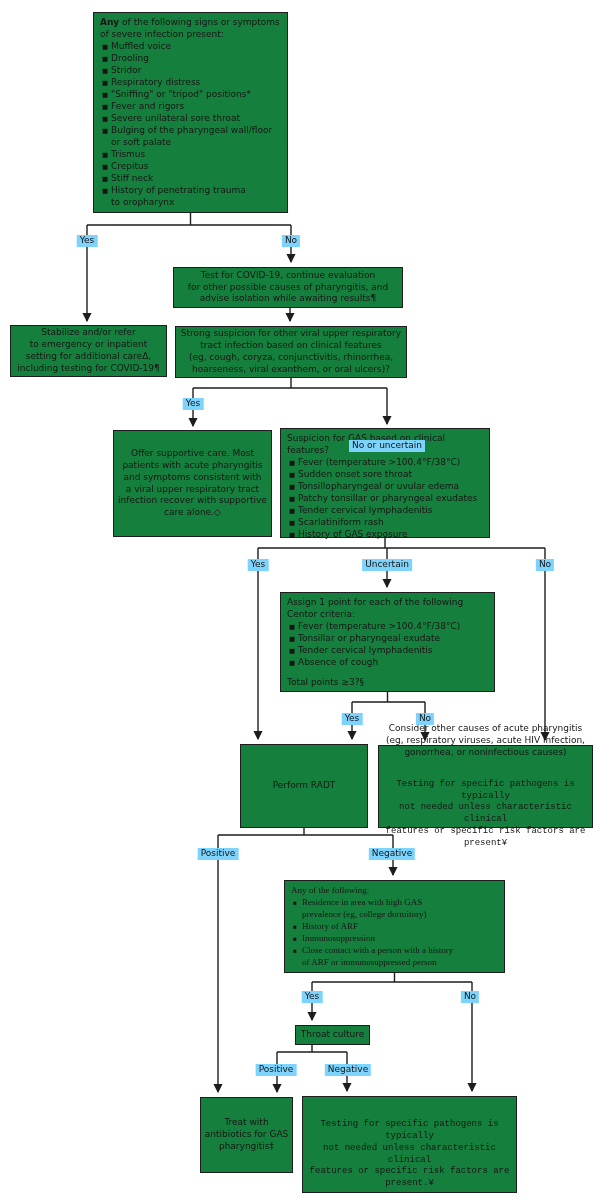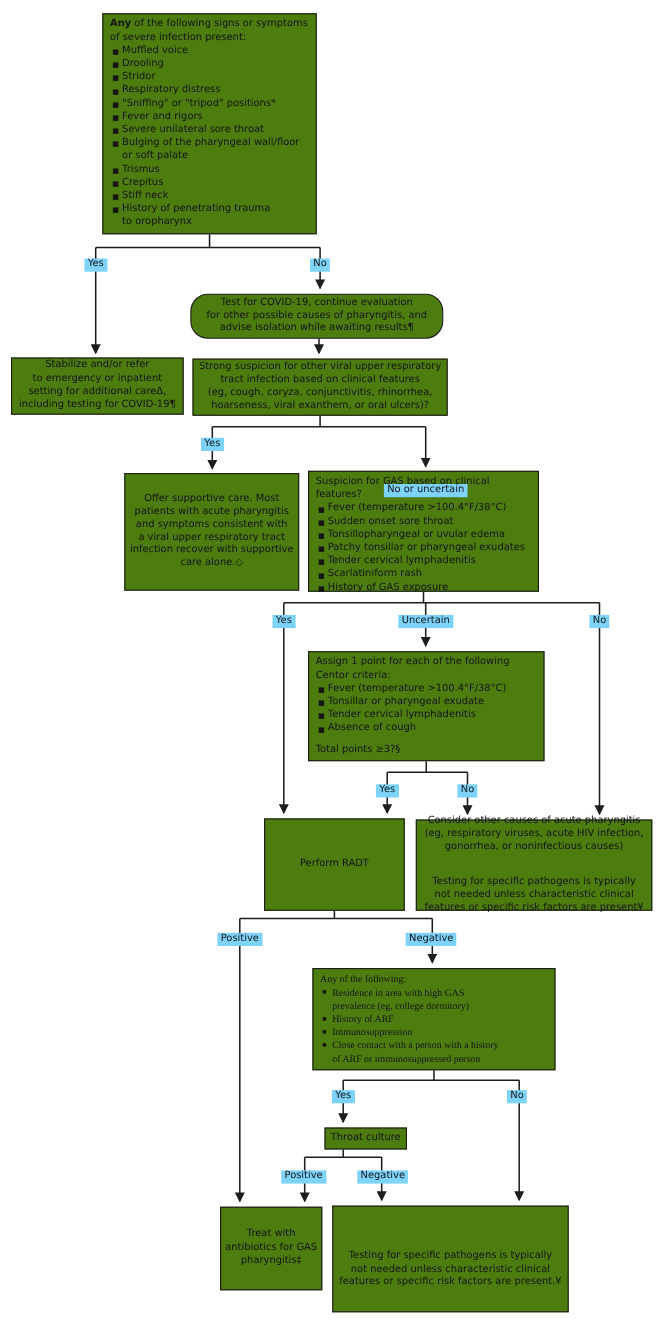--- a/index.html
+++ b/index.html
@@ -4,28 +4,28 @@
 <style>
   html, body { margin:0; padding:0; background:#ffffff; }
   .canvas {
     position:relative; width:600px; height:1200px; background:#ffffff;
     font-family:"DejaVu Sans", "Liberation Sans", sans-serif;
     font-size:9px; line-height:1.33; color:#151515;
     overflow:hidden;
   }
   .node {
     position:absolute; box-sizing:border-box;
-    border:1.5px solid #1d1d1d; background:#4d7c0f;
+    border:1.5px solid #1d1d1d; background:#15803d;
   }
   .center {
     display:flex; flex-direction:column; align-items:center; justify-content:center;
     text-align:center; padding:2px 3px;
   }
   .pre { white-space:pre-line; }
-  .para2 { margin-top:20px; }
+  .para2 { margin-top:20px;font-family:Liberation Mono, monospace; }
   .listbox { padding:4px 5px 3px 6px; text-align:left; }
   .list-title { white-space:pre-line; }
   .bold { font-weight:bold; }
   .bullet-item { display:flex; align-items:flex-start; }
   .bullet-marker { flex:0 0 9px; width:9px; font-size:6.5px; line-height:12px; padding-left:2px; }
   .bullet-text { flex:1; white-space:pre-line; }
   .list-footer { margin-top:8px; }
   .connectors { position:absolute; left:0; top:0; }
   .edge-label {
     position:absolute; transform:translate(-50%,-50%);
@@ -127,21 +127,21 @@
           <span class="bullet-text">Stiff neck</span>
         </div>
         <div class="bullet-item">
           <span class="bullet-marker">■</span>
           <span class="bullet-text">History of penetrating trauma
 to oropharynx</span>
         </div>
       </div>
   </div>
 
-  <div class="node center" style="left:173px; top:267px; width:230px; height:41px;border-radius:16px;">
+  <div class="node center" style="left:173px; top:267px; width:230px; height:41px;">
     <div class="pre">Test for COVID-19, continue evaluation
 for other possible causes of pharyngitis, and
 advise isolation while awaiting results¶</div>
   </div>
 
   <div class="node center" style="left:10px; top:325px; width:157px; height:52px;">
     <div class="pre">Stabilize and/or refer
 to emergency or inpatient
 setting for additional careΔ,
 including testing for COVID-19¶</div>

